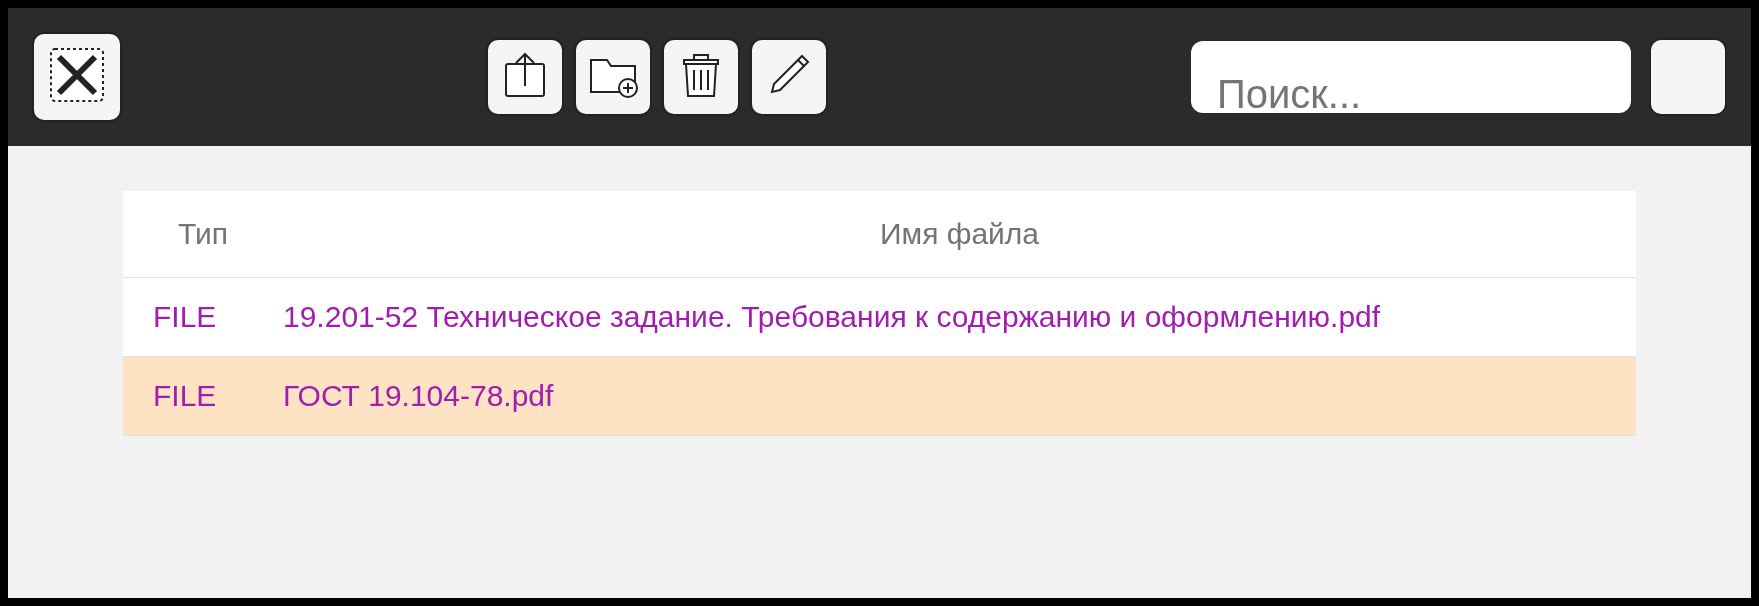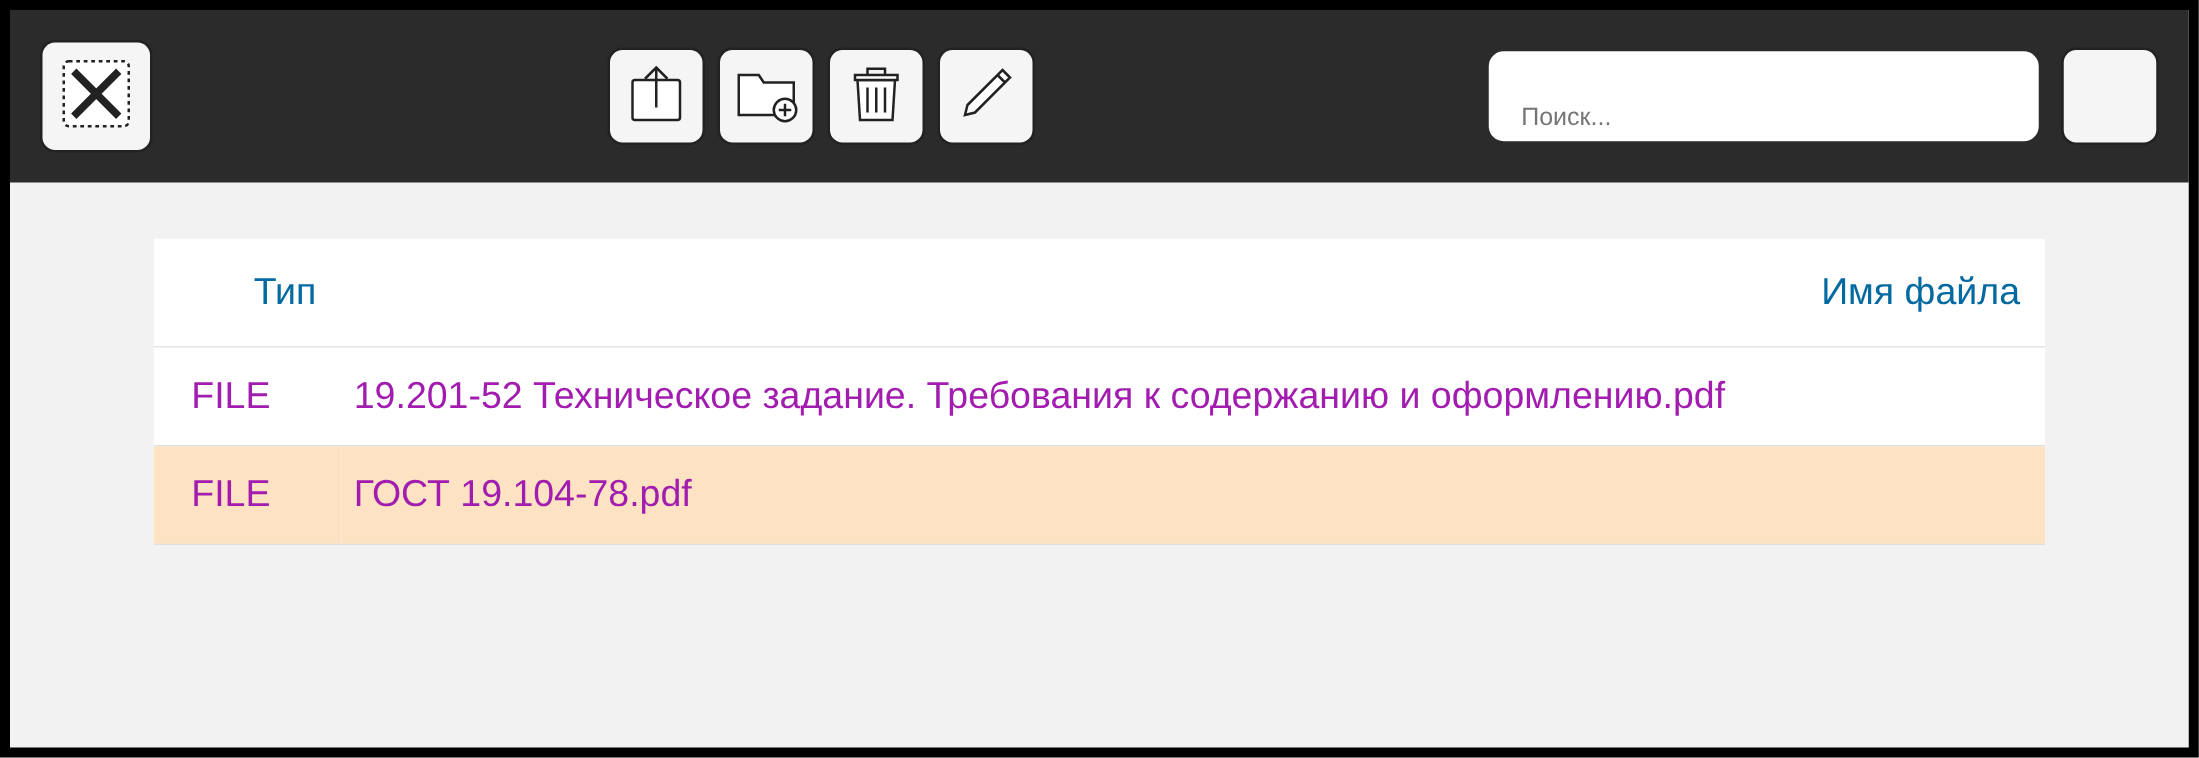--- a/index.html
+++ b/index.html
@@ -55,21 +55,21 @@
       border-radius: 12px;
       height: 72px;
       width: 440px;
       display: flex;
       align-items: center;
       padding: 0 26px;
     }
     .search-input {
       border: none;
       outline: none;
-      font-size: 20px;
+      font-size: 40px;
       color: #888;
       width: 100%;
       background: transparent;
       margin-top: 34px;
     }
     .ai-btn {
       width: 78px;
       height: 78px;
       background: #f5f5f5;
       border: 2px solid #222;
@@ -83,24 +83,24 @@
       flex: 1;
       padding: 45px 115px 0 115px;
       overflow: hidden;
     }
     .table {
       width: 100%;
       background: #fff;
       border-collapse: collapse;
     }
     .table thead th {
-      text-align: right;
+      text-align: center;
       font-weight: 400;
       font-size: 30px;
-      color: #0369a1;
+      color: #737373;
       padding: 26px 20px;
       border-bottom: 1px solid #e0e0e0;
     }
     .table tbody td {
       font-size: 30px;
       color: #a21caf;
       padding: 22px 20px;
       border-bottom: 1px solid #e0e0e0;
       vertical-align: middle;
     }

